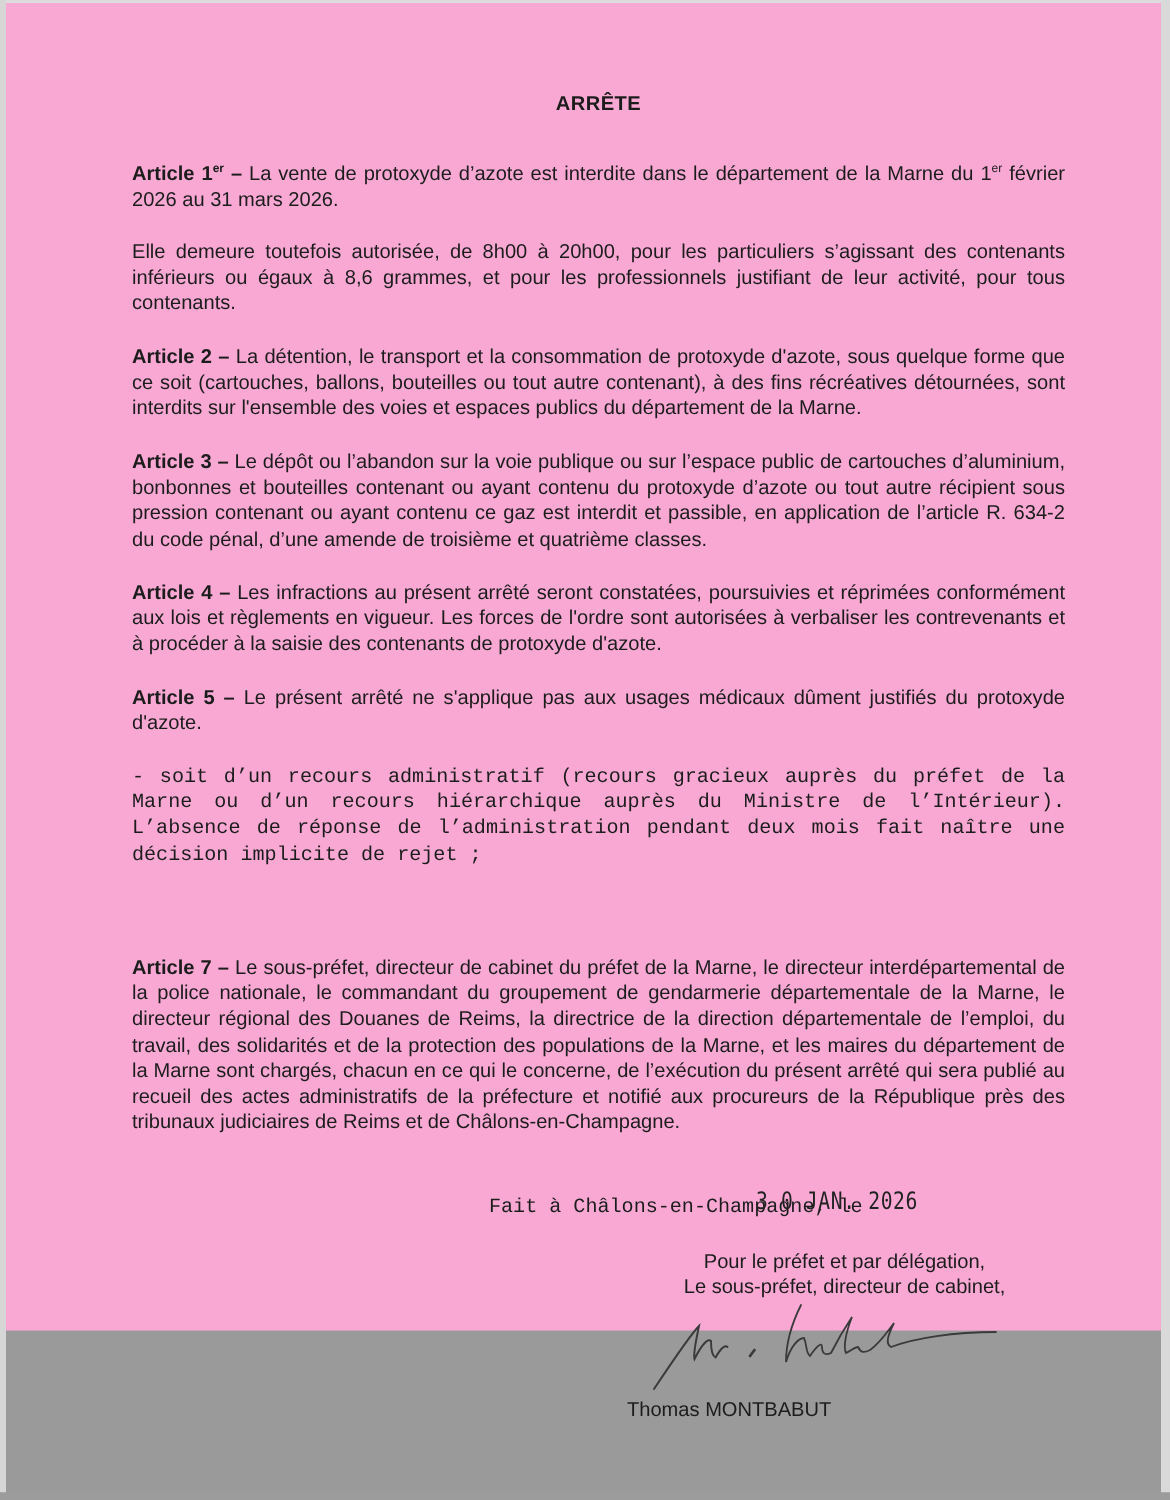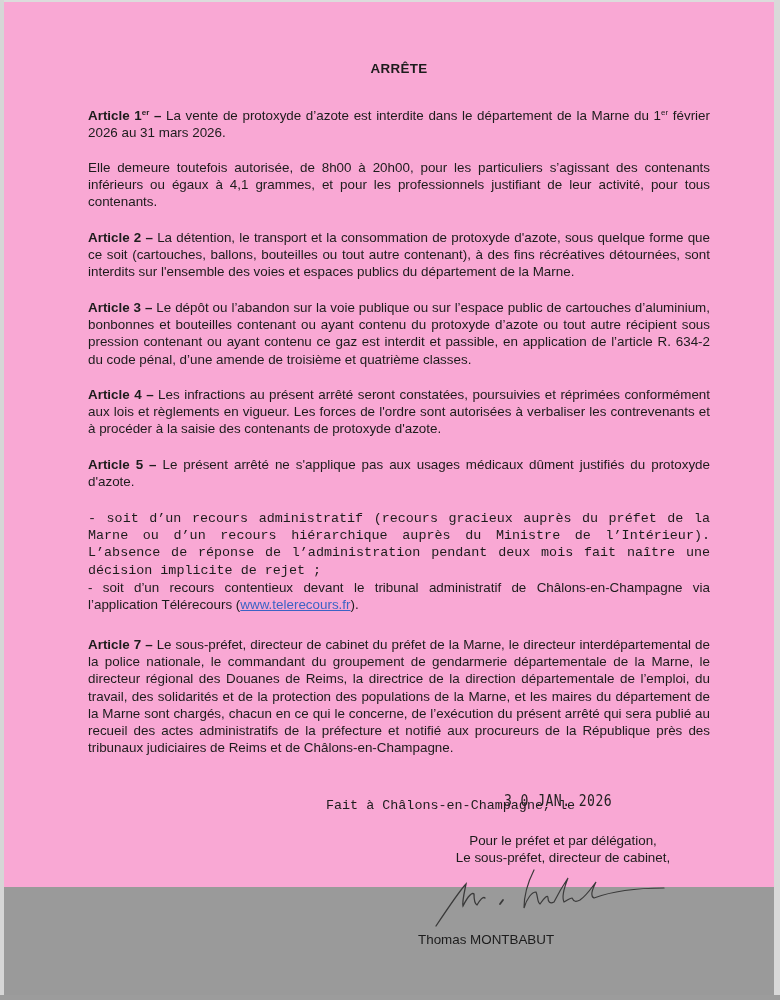--- a/index.html
+++ b/index.html
@@ -34,41 +34,40 @@
 
 <div class="page">
   <div class="doc">
 
     <div class="title">ARRÊTE</div>
 
     <div class="para last" style="top:105px;">
       <span class="lbl"><span>Article 1</span><sup>er</sup><span> – </span></span><span>La vente de protoxyde d’azote est interdite dans le département de la Marne du 1</span><sup>er</sup><span> février 2026 au 31 mars 2026.</span>
     </div>
 
-    <div class="para last" style="top:157px;">Elle demeure toutefois autorisée, de 8h00 à 20h00, pour les particuliers s’agissant des contenants inférieurs ou égaux à 4,1 grammes, et pour les professionnels justifiant de leur activité, pour tous contenants.</div>
+    <div class="para last" style="top:157px;">Elle demeure toutefois autorisée, de 8h00 à 20h00, pour les particuliers s’agissant des contenants inférieurs ou égaux à 8,6 grammes, et pour les professionnels justifiant de leur activité, pour tous contenants.</div>
 
     <div class="para last" style="top:227px;">
       <span class="lbl"><span>Article 2</span><span> – </span></span><span>La détention, le transport et la consommation de protoxyde d'azote, sous quelque forme que ce soit (cartouches, ballons, bouteilles ou tout autre contenant), à des fins récréatives détournées, sont interdits sur l'ensemble des voies et espaces publics du département de la Marne.</span>
     </div>
 
     <div class="para last" style="top:297px;">
       <span class="lbl"><span>Article 3</span><span> – </span></span><span>Le dépôt ou l’abandon sur la voie publique ou sur l’espace public de cartouches d’aluminium, bonbonnes et bouteilles contenant ou ayant contenu du protoxyde d’azote ou tout autre récipient sous pression contenant ou ayant contenu ce gaz est interdit et passible, en application de l’article R. 634-2 du code pénal, d’une amende de troisième et quatrième classes.</span>
     </div>
 
     <div class="para last" style="top:384px;">
       <span class="lbl"><span>Article 4</span><span> – </span></span><span>Les infractions au présent arrêté seront constatées, poursuivies et réprimées conformément aux lois et règlements en vigueur. Les forces de l'ordre sont autorisées à verbaliser les contrevenants et à procéder à la saisie des contenants de protoxyde d'azote.</span>
     </div>
 
     <div class="para last" style="top:454px;">
       <span class="lbl"><span>Article 5</span><span> – </span></span><span>Le présent arrêté ne s'applique pas aux usages médicaux dûment justifiés du protoxyde d'azote.</span>
     </div>
 
     <div class="para last" style="top:508px;">
       <span class="line" style="text-align:justify;font-family:Liberation Mono, monospace;">- soit d’un recours administratif (recours gracieux auprès du préfet de la Marne ou d’un recours hiérarchique auprès du Ministre de l’Intérieur). L’absence de réponse de l’administration pendant deux mois fait naître une décision implicite de rejet ;</span>
-      <span class="line" style="text-align:justify;"><span>- soit d’un recours contentieux devant le tribunal administratif de Châlons-en-Champagne via l’application Télérecours (</span><span class="link">www.telerecours.fr</span><span>).</span></span>
     </div>
 
     <div class="para last" style="top:634px;">
       <span class="lbl"><span>Article 7</span><span> – </span></span><span>Le sous-préfet, directeur de cabinet du préfet de la Marne, le directeur interdépartemental de la police nationale, le commandant du groupement de gendarmerie départementale de la Marne, le directeur régional des Douanes de Reims, la directrice de la direction départementale de l’emploi, du travail, des solidarités et de la protection des populations de la Marne, et les maires du département de la Marne sont chargés, chacun en ce qui le concerne, de l’exécution du présent arrêté qui sera publié au recueil des actes administratifs de la préfecture et notifié aux procureurs de la République près des tribunaux judiciaires de Reims et de Châlons-en-Champagne.</span>
     </div>
 
     <div class="fait">Fait à Châlons-en-Champagne, le</div>
     <div class="date">3 0 JAN. 2026</div>
 
     <div class="sigblock" style="top:830px;">Pour le préfet et par délégation,</div>

